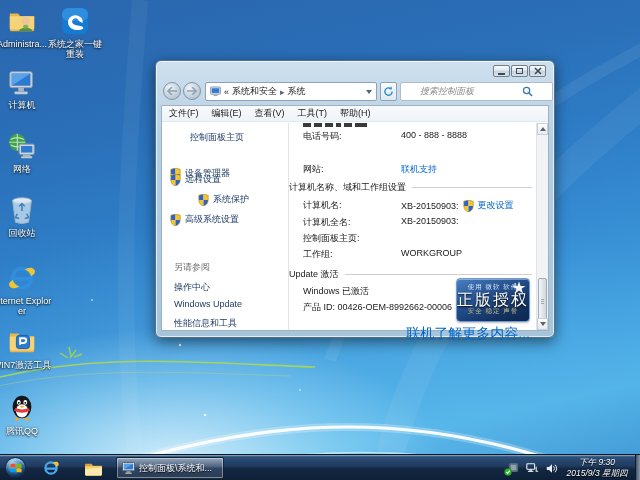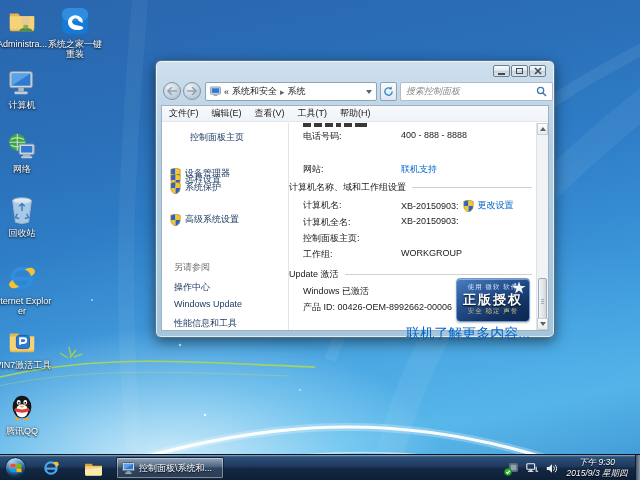--- a/index.html
+++ b/index.html
@@ -40,21 +40,21 @@
     border:1px solid #8095a6; display:flex; align-items:center; justify-content:center; }
   .addrbox { position:absolute; left:44px; top:2px; width:172px; height:19px; background:#fff;
     border:1px solid #8ea3b6; border-radius:2px; display:flex; align-items:center; padding:0 4px;
     font-size:9px; color:#222; gap:3px; }
   .addrbox .spacer { flex:1; }
   .tri-down { width:0; height:0; border-left:3px solid transparent; border-right:3px solid transparent; border-top:4px solid #51657a; }
   .refreshbox { position:absolute; left:219px; top:2px; width:17px; height:19px;
     border:1px solid #8ea3b6; border-radius:2px; background:linear-gradient(#fafcfe,#dfe8f0);
     display:flex; align-items:center; justify-content:center; }
   .searchbox { position:absolute; left:239px; top:2px; width:153px; height:19px; background:#fff;
-    border:1px solid #aebccb; border-radius:2px; display:flex; align-items:center; padding:0 5px;
+    border:1px solid #aebccb; border-radius:2px; display:flex; align-items:center; padding:0 19px;
     font-size:9px; }
   .searchbox .ph { flex:1; color:#8a8a8a; font-style:italic; }
 
   .client { position:absolute; left:5px; right:5px; top:44px; bottom:6px; background:#fff;
     border:1px solid #9db2c4; }
   .menubar { position:absolute; left:0; right:0; top:0; height:16px;
     background:linear-gradient(#f8fafc,#eef3f8); border-bottom:1px solid #e2e8ef;
     display:flex; align-items:center; padding-left:7px; font-size:9px; color:#1a1a1a; }
   .menubar span { margin-right:13px; }
 
@@ -75,21 +75,21 @@
   .section { position:absolute; left:0; right:4px; display:flex; align-items:center; }
   .section .stxt { white-space:nowrap; color:#1a1a1a; }
   .section .sline { flex:1; height:1px; background:#cfcfcf; margin-left:6px; }
 
   .badge { position:absolute; right:6px; top:155px; width:74px; height:44px; border-radius:4px;
     border:1px solid #6f9bd2;
     background:linear-gradient(155deg,#4a7fc1 0%,#24508e 40%,#123260 75%,#0d2750 100%);
     box-shadow:inset 0 1px 0 rgba(255,255,255,.4), 0 1px 2px rgba(0,0,0,.25);
     color:#fff; text-align:center; overflow:hidden; }
   .badge .b-top { font-size:6.5px; color:#d7e5f7; margin-top:4px; letter-spacing:1px; }
-  .badge .b-main { font-size:13px; font-weight:bold; letter-spacing:2px; line-height:15px; text-shadow:0 1px 2px #000; }
+  .badge .b-main { font-size:16px; font-weight:normal; letter-spacing:2px; line-height:15px; text-shadow:0 1px 2px #000; }
   .badge .b-bottom { font-size:6.5px; color:#cdbc85; letter-spacing:1px; }
   .badge svg.star { position:absolute; right:3px; top:2px; }
   .learnmore { position:absolute; right:6px; top:202px; font-size:14px;margin-left:8px; }
 
   .scrollbar { position:absolute; right:0; top:0; bottom:0; width:12px; background:#f2f3f5; border-left:1px solid #e0e3e7; }
   .sb-up,.sb-down { position:absolute; left:0; right:0; height:12px; display:flex; align-items:center; justify-content:center;
     background:linear-gradient(#fdfdfd,#e8ebee); border:1px solid #c9ced4; }
   .sb-up { top:0; } .sb-down { bottom:0; }
   .tri-u { width:0;height:0;border-left:3px solid transparent;border-right:3px solid transparent;border-bottom:4px solid #5a6570; }
   .tri-d { width:0;height:0;border-left:3px solid transparent;border-right:3px solid transparent;border-top:4px solid #5a6570; }
@@ -334,21 +334,21 @@
                 <use href="#uac-shield"></use>
               </svg>
             <span>设备管理器</span>
           </div>
           <div class="sideitem task" style="top:50px;">
             <svg width="11" height="12" viewBox="0 0 12 14">
                 <use href="#uac-shield"></use>
               </svg>
             <span>远程设置</span>
           </div>
-          <div class="sideitem task" style="top:58px;">
+          <div class="sideitem task" style="top:70px;margin-left:28px;">
             <svg width="11" height="12" viewBox="0 0 12 14">
                 <use href="#uac-shield"></use>
               </svg>
             <span>系统保护</span>
           </div>
           <div class="sideitem task" style="top:90px;">
             <svg width="11" height="12" viewBox="0 0 12 14">
                 <use href="#uac-shield"></use>
               </svg>
             <span>高级系统设置</span>

